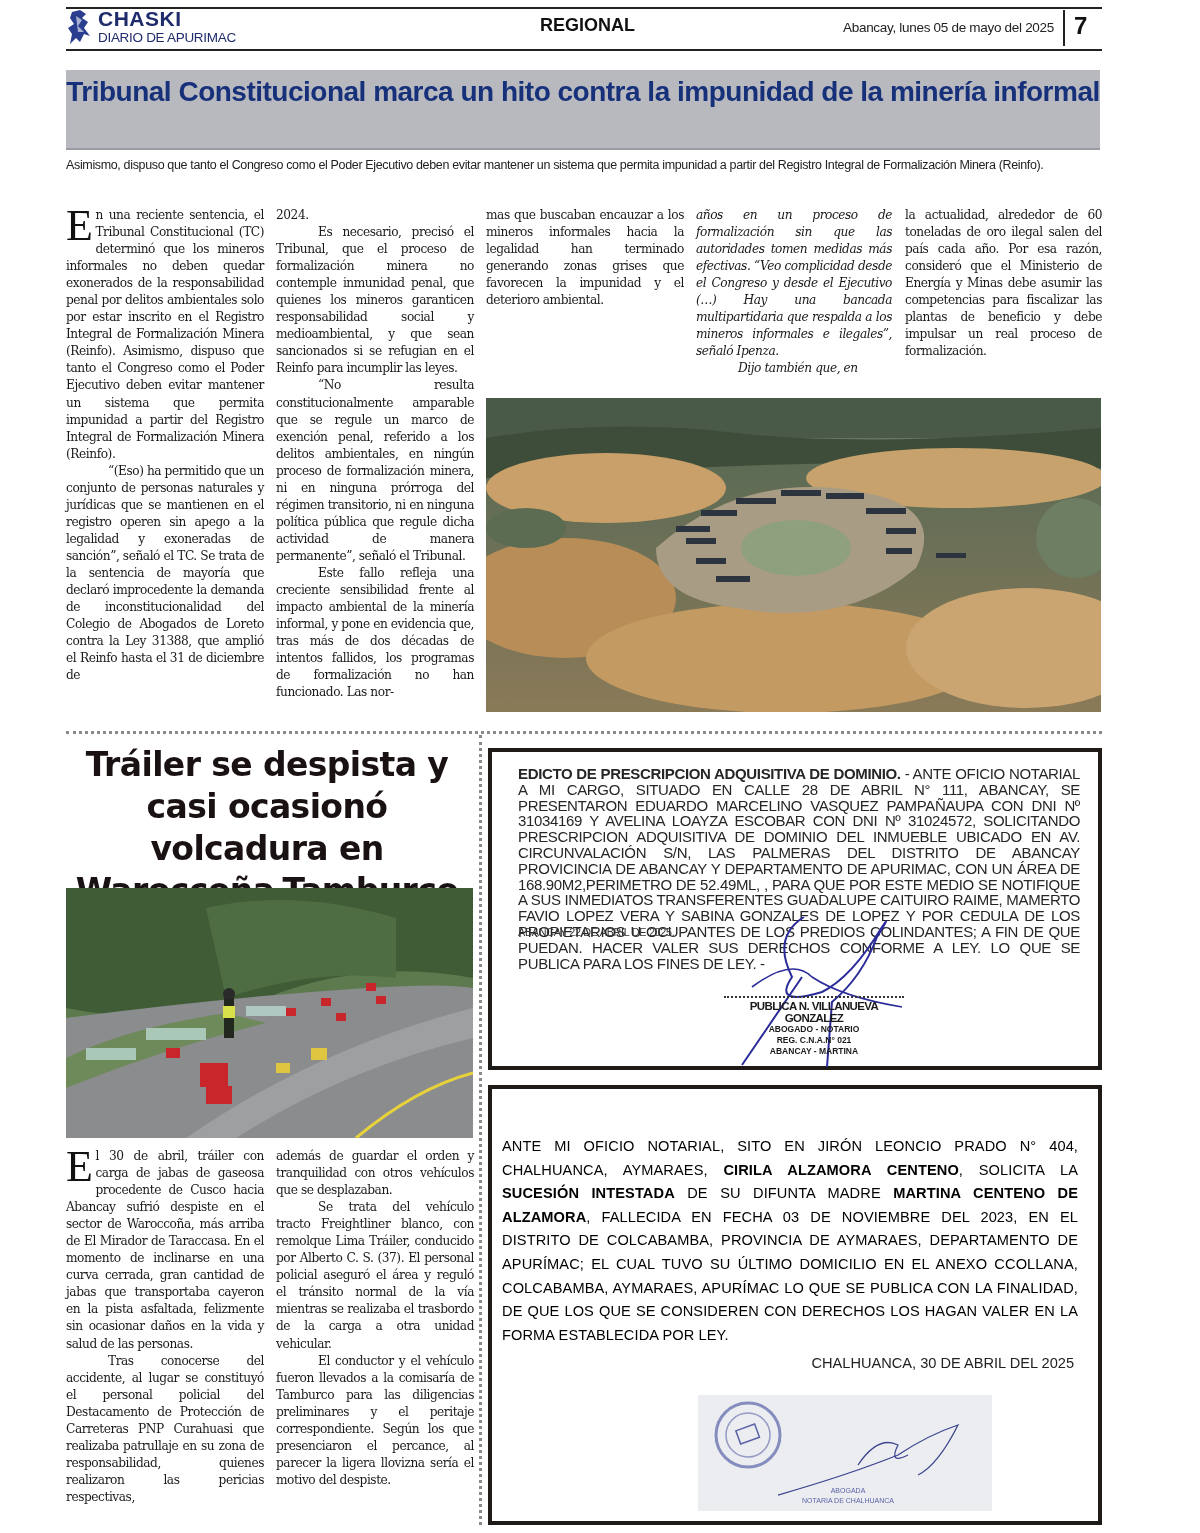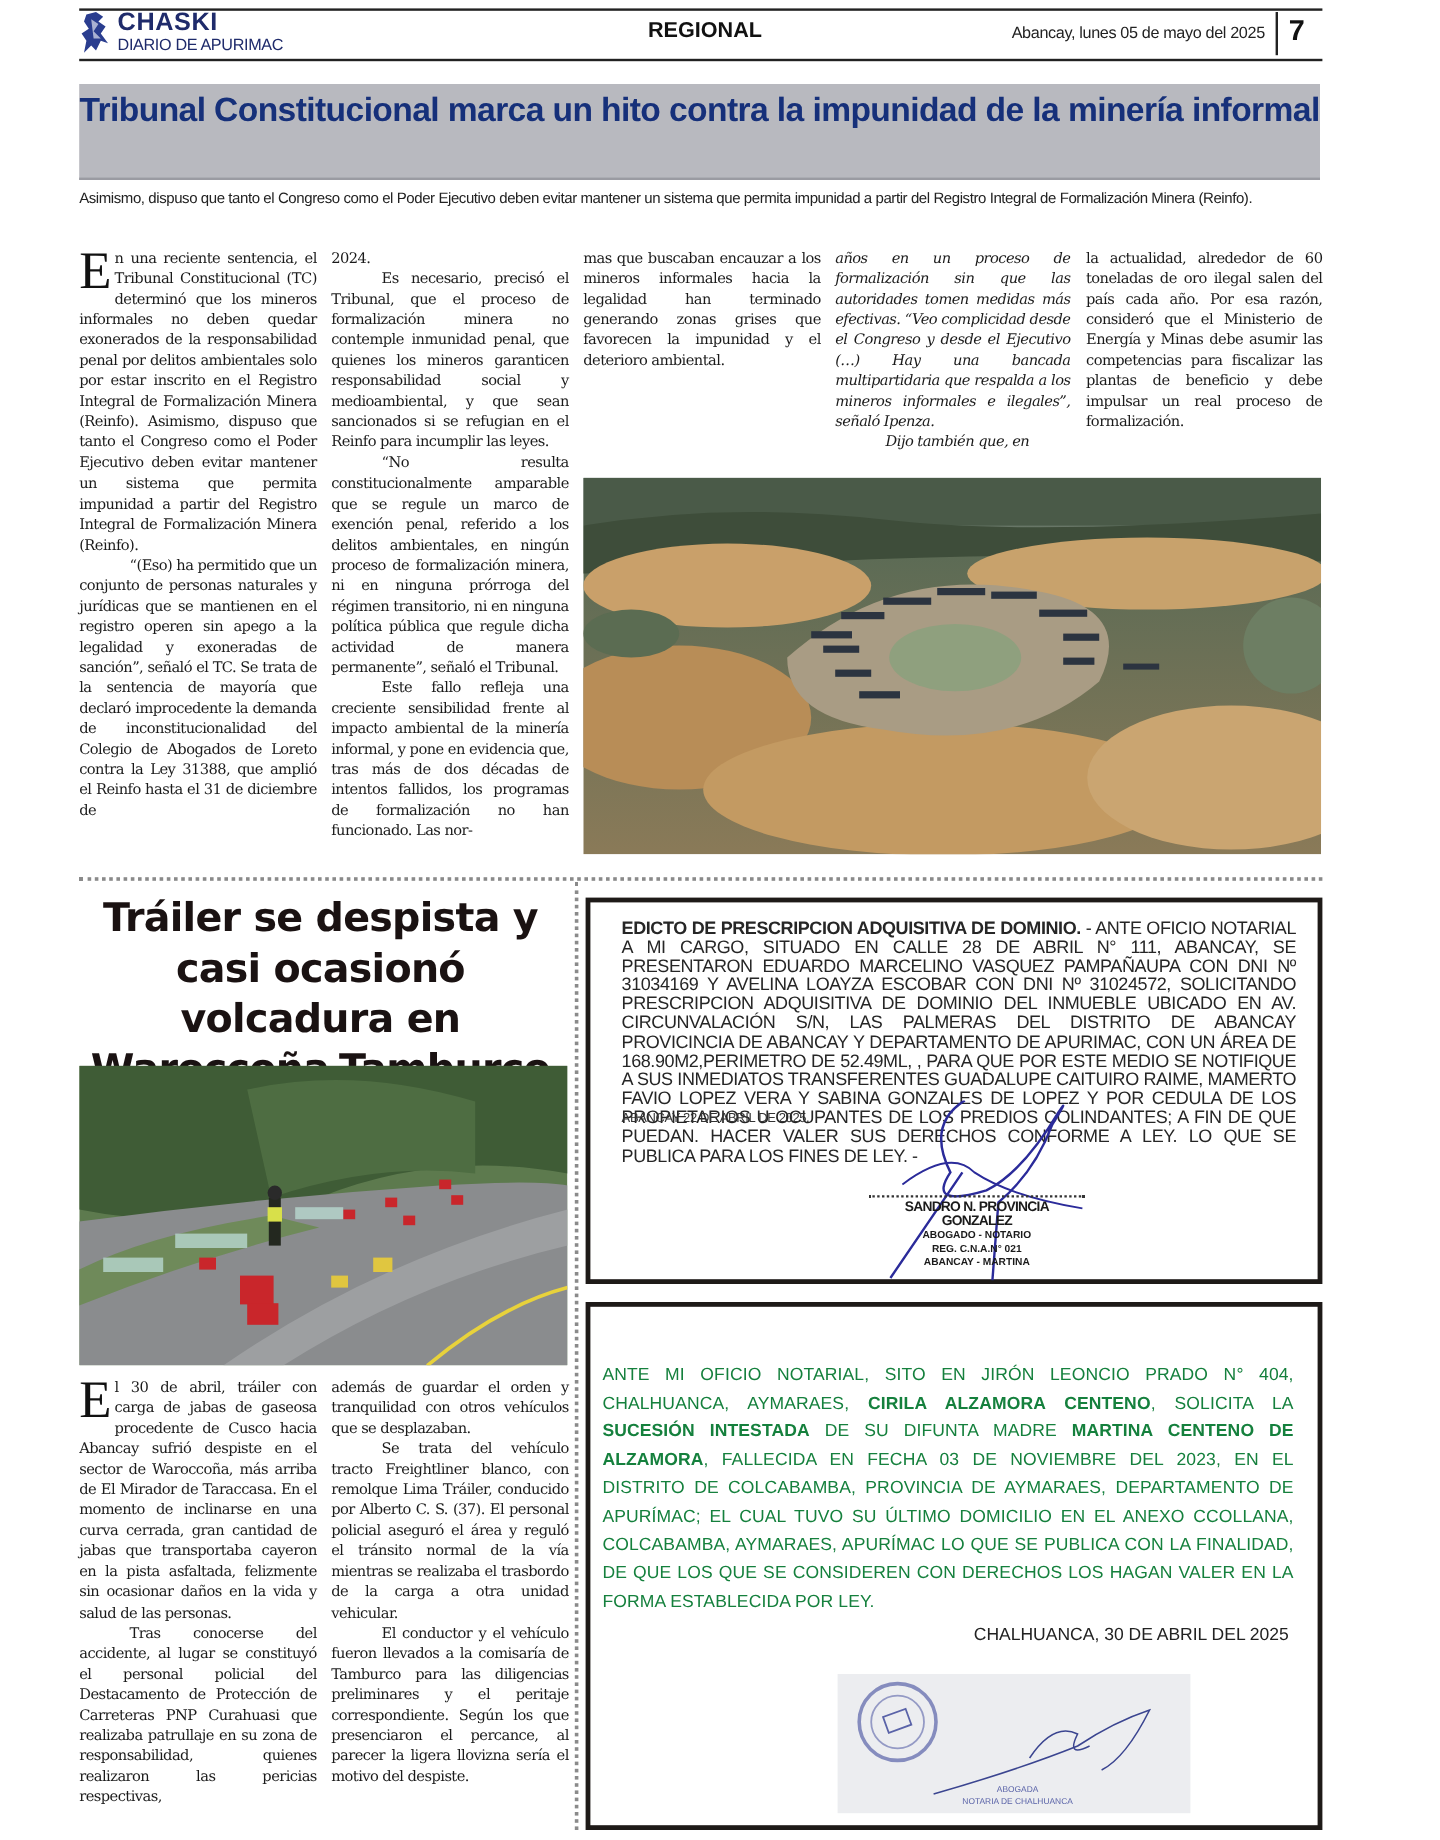--- a/index.html
+++ b/index.html
@@ -44,21 +44,21 @@
   .n1-text { position: absolute; left: 26px; top: 14px; width: 562px; font-family: "Liberation Sans", sans-serif; font-size: 15px; line-height: 15.8px; text-align: justify; color: #262626; letter-spacing: -0.35px; }
   .n1-text b { font-weight: bold; }
   .n1-date { position: absolute; left: 26px; top: 174px; font-family: "Liberation Sans", sans-serif; font-size: 10.8px; color: #333; letter-spacing: -0.3px; }
   .n1-sign { position: absolute; left: 220px; top: 165px; width: 200px; height: 150px; }
   .n1-sig-block { position: absolute; left: 232px; top: 244px; width: 180px; text-align: center; font-family: "Liberation Sans", sans-serif; color: #1a1a1a; }
   .n1-name { font-weight: bold; font-size: 11.5px; letter-spacing: -0.6px; border-top: 2px dotted #333; padding-top: 2px; }
   .n1-line { font-weight: bold; font-size: 8.5px; line-height: 11px; }
 
   .notice2 { left: 488px; top: 1085px; width: 614px; height: 440px; border: 4px solid #1e1a18; background: #fff; }
   .n2-title { position: absolute; left: 0; top: 12px; width: 100%; text-align: center; font-family: "Liberation Sans", sans-serif; font-weight: bold; font-size: 15.5px; text-decoration: underline; color: #1a1a1a; }
-  .n2-text { position: absolute; left: 10px; top: 46px; width: 576px; font-family: "Liberation Sans", sans-serif; font-size: 14.6px; line-height: 23.6px; text-align: justify; color: #15803d; letter-spacing: 0.1px; }
+  .n2-text { position: absolute; left: 10px; top: 46px; width: 576px; font-family: "Liberation Sans", sans-serif; font-size: 14.6px; line-height: 23.6px; text-align: justify; color: #000000; letter-spacing: 0.1px; }
   .n2-place { position: absolute; right: 24px; top: 266px; font-family: "Liberation Sans", sans-serif; font-size: 14.6px; color: #222; }
   .n2-stamp { position: absolute; left: 206px; top: 306px; width: 294px; height: 116px; background: #ecedf0; overflow: hidden; }
 </style>
 </head>
 <body>
 
 <div class="rule" style="top:7px;"></div>
 <div class="abs logo-wrap">
   <svg class="logo-icon" viewBox="0 0 30 40">
     <path d="M6 4 L14 2 L20 6 L16 10 L22 14 L18 20 L24 28 L18 26 L14 34 L10 30 L4 36 L6 26 L2 20 L8 16 L4 10 Z" fill="#2a3d8f"></path>
@@ -180,21 +180,21 @@
 </div>
 
 <div class="abs notice1">
   <div class="n1-text"><b>EDICTO DE PRESCRIPCION ADQUISITIVA DE DOMINIO.</b><span> - ANTE OFICIO NOTARIAL A MI CARGO, SITUADO EN CALLE 28 DE ABRIL N° 111, ABANCAY, SE PRESENTARON EDUARDO MARCELINO VASQUEZ PAMPAÑAUPA CON DNI Nº 31034169 Y AVELINA LOAYZA ESCOBAR CON DNI Nº 31024572, SOLICITANDO PRESCRIPCION ADQUISITIVA DE DOMINIO DEL INMUEBLE UBICADO EN AV. CIRCUNVALACIÓN S/N, LAS PALMERAS DEL DISTRITO DE ABANCAY PROVICINCIA DE ABANCAY Y DEPARTAMENTO DE APURIMAC, CON UN ÁREA DE 168.90M2,PERIMETRO DE 52.49ML, , PARA QUE POR ESTE MEDIO SE NOTIFIQUE A SUS INMEDIATOS TRANSFERENTES GUADALUPE CAITUIRO RAIME, MAMERTO FAVIO LOPEZ VERA Y SABINA GONZALES DE LOPEZ Y POR CEDULA DE LOS PROPIETARIOS U OCUPANTES DE LOS PREDIOS COLINDANTES; A FIN DE QUE PUEDAN. HACER VALER SUS DERECHOS CONFORME A LEY. LO QUE SE PUBLICA PARA LOS FINES DE LEY. -</span></div>
   <div class="n1-date">ABANCAY 22 DE ABRIL DE 2025.</div>
   <svg class="n1-sign" viewBox="0 0 200 150">
     <path d="M30 148 L90 60 M92 0 Q60 20 80 60 Q60 90 110 75 Q140 60 170 10 Q180 -5 165 20 Q150 60 120 85 L115 150" stroke="#2b2b9a" stroke-width="2" fill="none"></path>
     <path d="M40 70 Q80 40 100 60 Q130 80 190 90" stroke="#2b2b9a" stroke-width="1.6" fill="none"></path>
   </svg>
   <div class="n1-sig-block">
-    <div class="n1-name">SANDRO N. PROVINCIA GONZALEZ</div>
+    <div class="n1-name">PUBLICA N. VILLANUEVA GONZALEZ</div>
     <div class="n1-line">ABOGADO - NOTARIO</div>
     <div class="n1-line">REG. C.N.A.N° 021</div>
     <div class="n1-line">ABANCAY - MARTINA</div>
   </div>
 </div>
 
 <div class="abs notice2">
   <div class="n2-text" id="n2text"><span>ANTE MI OFICIO NOTARIAL, SITO EN JIRÓN LEONCIO PRADO N° 404, CHALHUANCA, AYMARAES, </span><b>CIRILA ALZAMORA CENTENO</b><span>, SOLICITA LA </span><b>SUCESIÓN INTESTADA</b><span> DE SU DIFUNTA MADRE </span><b>MARTINA CENTENO DE ALZAMORA</b><span>, FALLECIDA EN FECHA 03 DE NOVIEMBRE DEL 2023, EN EL DISTRITO DE COLCABAMBA, PROVINCIA DE AYMARAES, DEPARTAMENTO DE APURÍMAC; EL CUAL TUVO SU ÚLTIMO DOMICILIO EN EL ANEXO CCOLLANA, COLCABAMBA, AYMARAES, APURÍMAC LO QUE SE PUBLICA CON LA FINALIDAD, DE QUE LOS QUE SE CONSIDEREN CON DERECHOS LOS HAGAN VALER EN LA FORMA ESTABLECIDA POR LEY.</span></div>
   <div class="n2-place">CHALHUANCA, 30 DE ABRIL DEL 2025</div>
   <div class="n2-stamp">

